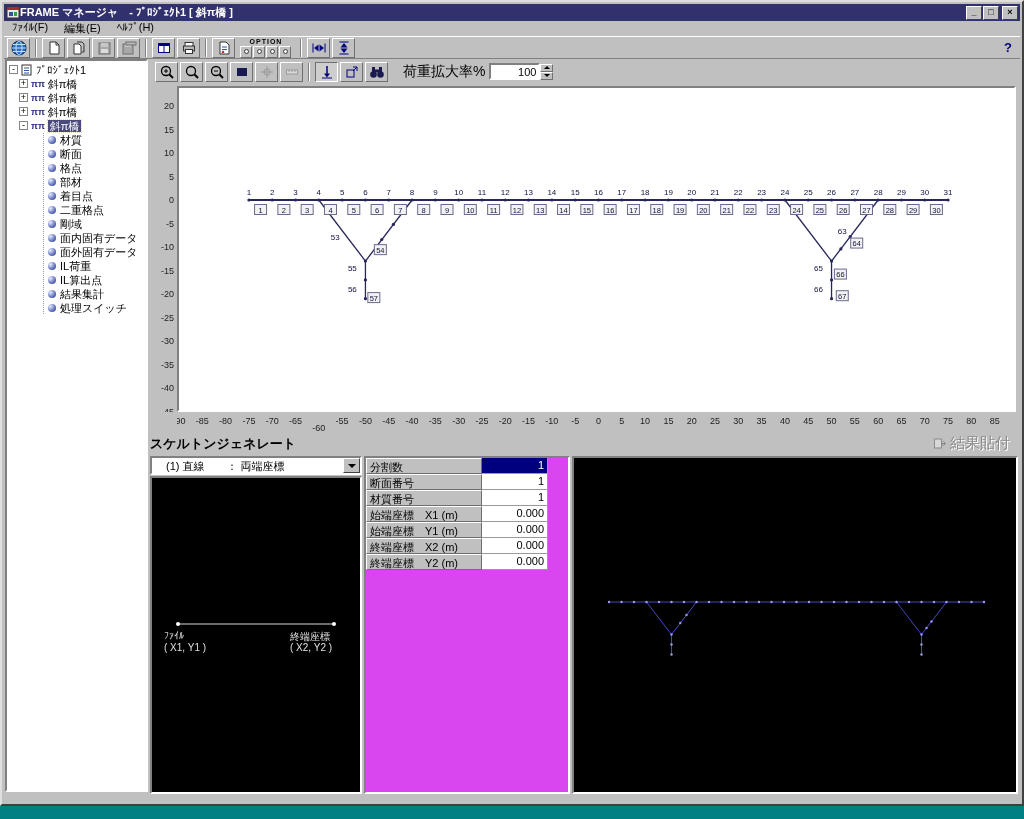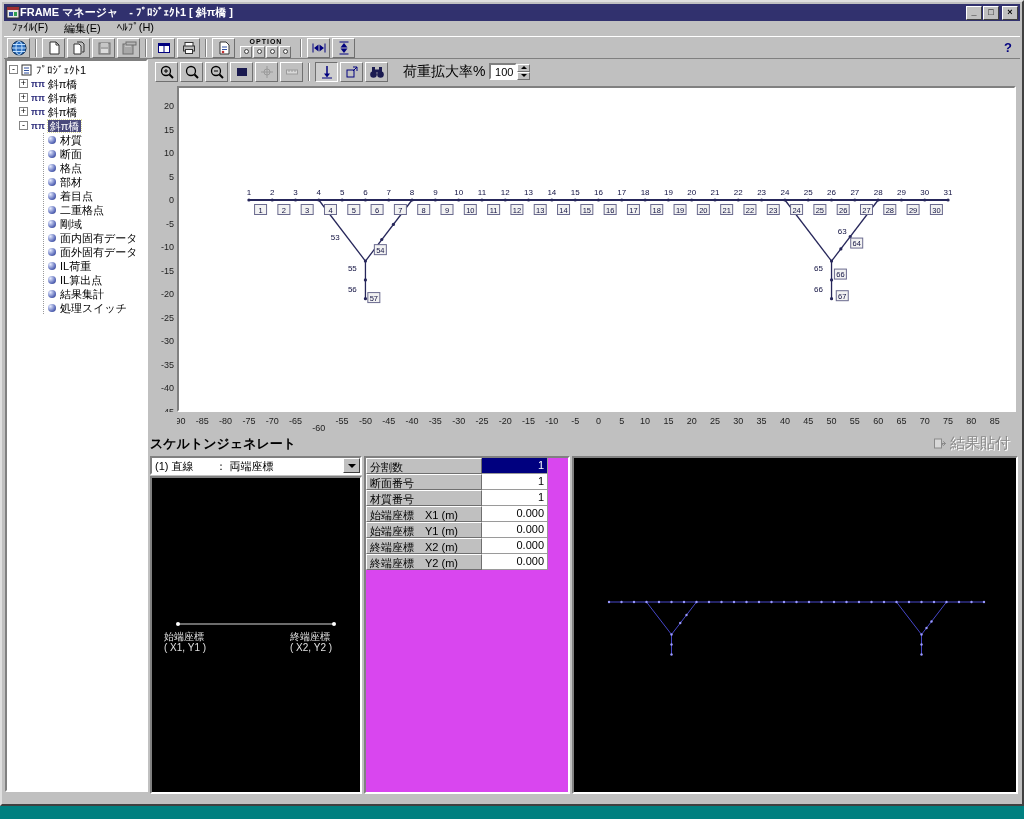--- a/index.html
+++ b/index.html
@@ -46,21 +46,21 @@
   .tree-label.selected { background:#4a4a7c; color:#fff; padding:0 2px; outline:1px dotted #e0e0a0; }
   .tree-bridges { margin-left:10px; }
   .tree-children { margin-left:24px; border-left:1px dotted #9a9a9a; padding-left:4px; }
   .bullet { width:8px; height:8px; border-radius:50%; flex:0 0 auto; margin-right:4px;
             background:radial-gradient(circle at 30% 30%, #e6ecff, #5868b8 65%, #2e3870); }
 
   
   .canvas-toolbar { position:absolute; left:148px; top:57px; right:6px; height:25px; display:flex; align-items:center; padding-left:4px; }
   .loadscale { display:flex; align-items:center; margin-left:14px; }
   .loadscale-label { font-size:14px; margin-right:4px; }
-  .spin-input { width:28px; height:17px; font-size:11px; text-align:right; padding-right:2px;
+  .spin-input { width:51px; height:17px; font-size:11px; text-align:right; padding-right:2px;
                 border:2px solid; border-color:#808080 #fff #fff #808080; background:#fff; }
   .spin-btns { display:flex; flex-direction:column; }
   .spin { width:13px; height:8px; background:#c0c0c0; border:1px solid; border-color:#fff #707070 #707070 #fff;
           display:flex; align-items:center; justify-content:center; }
   .spin i { display:block; width:0; height:0; border-left:3px solid transparent; border-right:3px solid transparent; }
   .spin.up i { border-bottom:3px solid #000; }
   .spin.down i { border-top:3px solid #000; }
 
   
   .draw-region { position:absolute; left:148px; top:84px; right:6px; height:346px;
@@ -75,21 +75,21 @@
 
   
   .skeleton-header { position:absolute; left:148px; top:431px; right:6px; height:21px; display:flex; align-items:center; }
   .skeleton-title { font-size:13px; font-weight:bold; color:#000; flex:1; }
   .paste-btn { display:flex; align-items:center; gap:3px; color:#8a8a8a; text-shadow:1px 1px 0 #fff;
                font-size:15px; padding:2px 6px; }
   .panels { position:absolute; left:148px; top:454px; right:4px; height:336px;
             display:grid; grid-template-columns:212px 206px 1fr; gap:2px; }
   .panel-left { display:flex; flex-direction:column; }
   .combo { height:19px; border:2px solid; border-color:#808080 #fff #fff #808080; background:#fff;
-           display:flex; align-items:stretch; margin-bottom:1px; }
+           display:flex; align-items:stretch; margin-bottom:1px;padding-left:11px; }
   .combo-text { flex:1; font-size:11px; padding:1px 3px; white-space:nowrap; overflow:hidden; }
   .combo-btn { width:17px; background:#c0c0c0; border:1px solid; border-color:#fff #404040 #404040 #fff;
                display:flex; align-items:center; justify-content:center; }
   .combo-arrow { width:0; height:0; border-left:4px solid transparent; border-right:4px solid transparent; border-top:4px solid #000; }
   .diagram-box { flex:1; position:relative; background:#000; border:2px solid; border-color:#808080 #fff #fff #808080; }
   .dlab { position:absolute; color:#e0e0e0; font-size:10px; white-space:nowrap; }
   .table-panel { background:#d946ef; border:2px solid; border-color:#808080 #fff #fff #808080; overflow:hidden; }
   .trow { display:grid; grid-template-columns:116px 66px; }
   .cell-label { background:#c0c0c0; border:1px solid; border-color:#fff #6f6f6f #6f6f6f #fff;
                 font-size:11px; padding:1px 3px; height:16px; white-space:nowrap; overflow:hidden; }
@@ -629,21 +629,21 @@
         <span class="combo-btn">
               <span class="combo-arrow"></span>
             </span>
       </div>
       <div class="diagram-box">
         <svg id="segment-svg" width="204" height="310">
               <line x1="26" y1="146" x2="182" y2="146" stroke="#d8d8d8" stroke-width="1"></line>
               <circle cx="26" cy="146" r="2" fill="#fff"></circle>
               <circle cx="182" cy="146" r="2" fill="#fff"></circle>
             </svg>
-        <span class="dlab" style="left:12px; top:152px;">始端座標</span>
+        <span class="dlab" style="left:12px; top:152px;">ﾌｧｲﾙ</span>
         <span class="dlab" style="left:12px; top:164px;">( X1, Y1 )</span>
         <span class="dlab" style="left:138px; top:152px;">終端座標</span>
         <span class="dlab" style="left:138px; top:164px;">( X2, Y2 )</span>
       </div>
     </div>
     <div class="table-panel">
       <div>
             <div class="trow">
               <div class="cell-label">分割数</div>
               <div class="cell-value selected">1</div>

